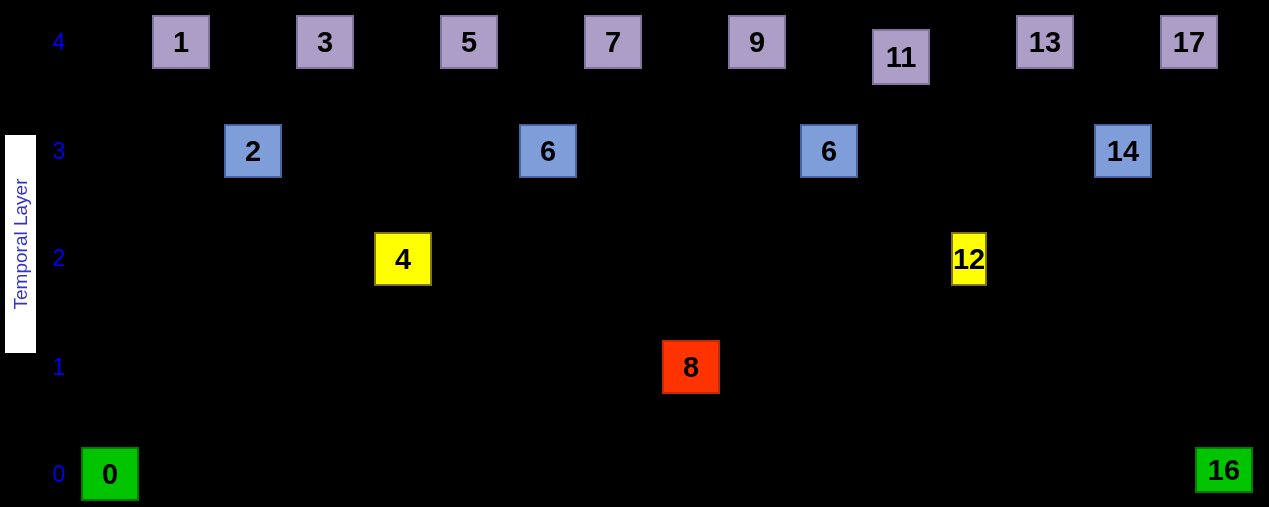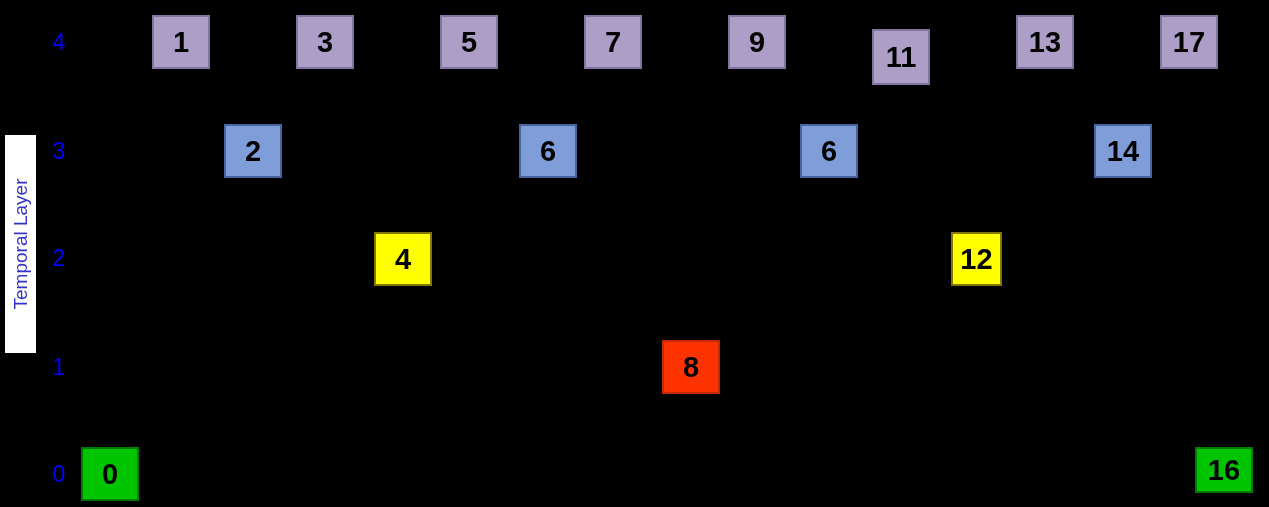--- a/index.html
+++ b/index.html
@@ -100,21 +100,21 @@
       </div>
       <div class="frame-box" style="left: 728px; top: 15px; width: 58px; height: 54px; background: rgb(172, 158, 198); border-color: rgb(130, 115, 159);">
         <span>9</span>
       </div>
       <div class="frame-box" style="left: 800px; top: 124px; width: 58px; height: 54px; background: rgb(127, 157, 216); border-color: rgb(70, 101, 158);">
         <span>6</span>
       </div>
       <div class="frame-box" style="left: 872px; top: 29px; width: 58px; height: 56px; background: rgb(172, 158, 198); border-color: rgb(130, 115, 159);">
         <span>11</span>
       </div>
-      <div class="frame-box" style="left: 951px; top: 232px; width: 51px; height: 54px; background: rgb(255, 255, 0); border-color: rgb(130, 120, 0); text-align: right;">
+      <div class="frame-box" style="left: 951px; top: 232px; width: 36px; height: 54px; background: rgb(255, 255, 0); border-color: rgb(130, 120, 0); text-align: right;">
         <span>12</span>
       </div>
       <div class="frame-box" style="left: 1016px; top: 15px; width: 58px; height: 54px; background: rgb(172, 158, 198); border-color: rgb(130, 115, 159);">
         <span>13</span>
       </div>
       <div class="frame-box" style="left: 1094px; top: 124px; width: 58px; height: 54px; background: rgb(127, 157, 216); border-color: rgb(70, 101, 158); text-align: right;">
         <span>14</span>
       </div>
       <div class="frame-box" style="left: 1160px; top: 15px; width: 58px; height: 54px; background: rgb(172, 158, 198); border-color: rgb(130, 115, 159);">
         <span>17</span>

